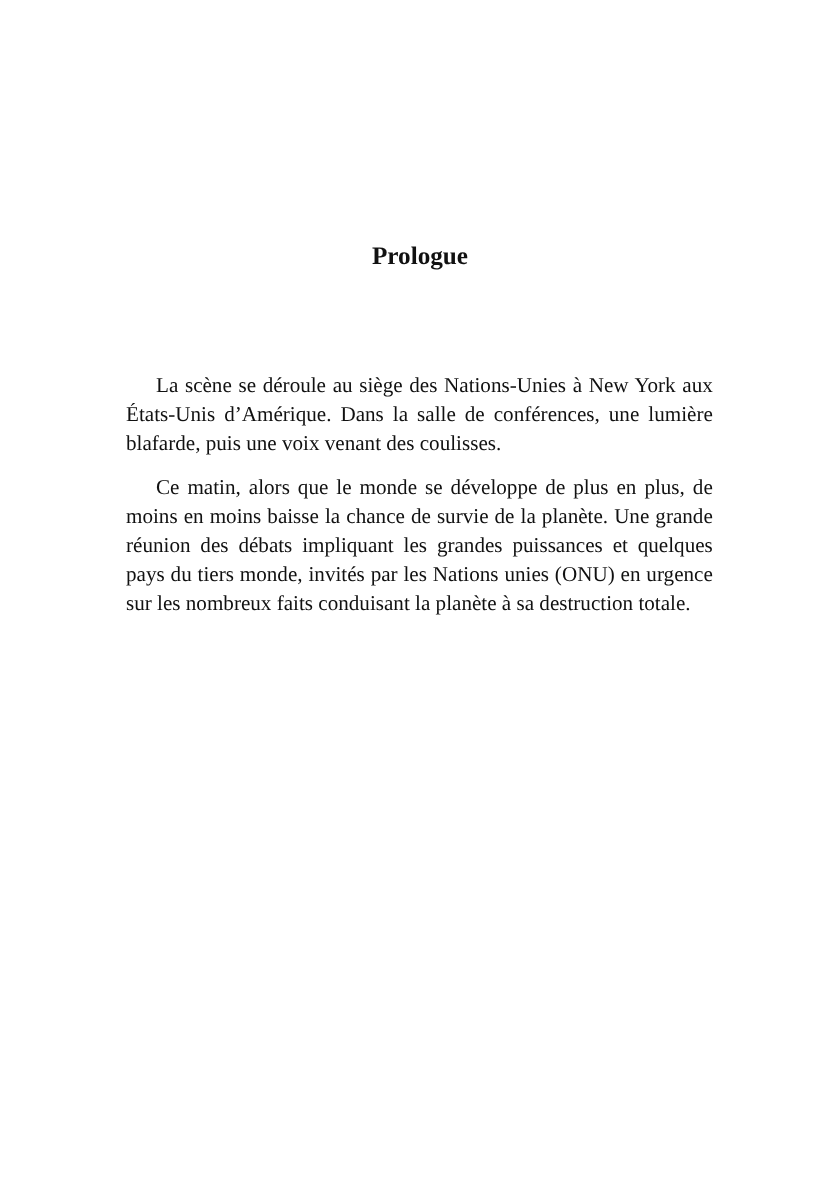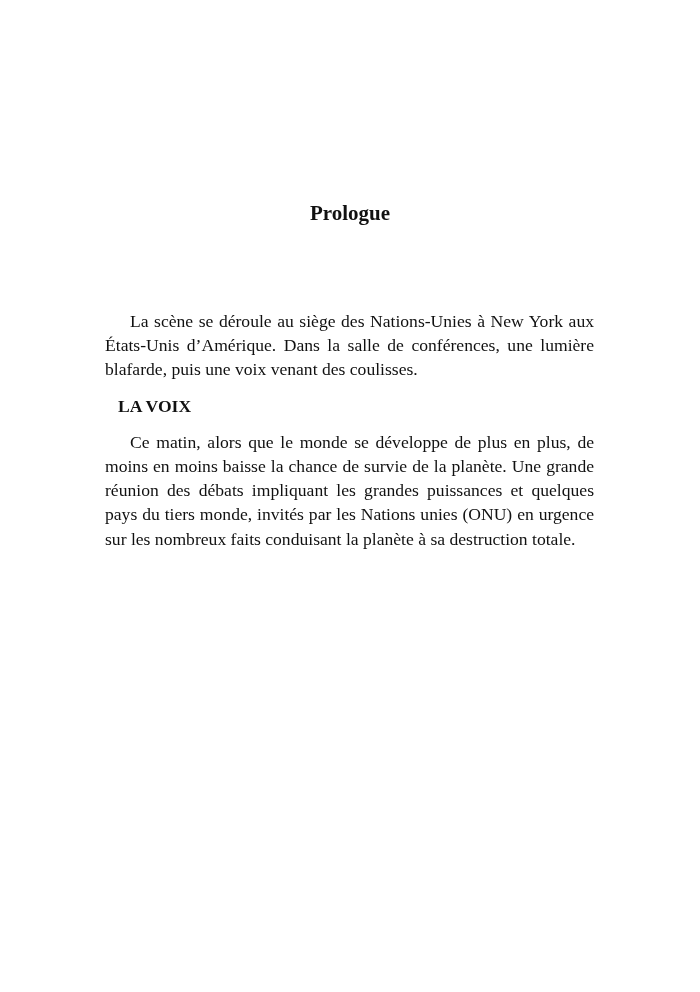--- a/index.html
+++ b/index.html
@@ -51,16 +51,15 @@
       text-indent: 25px;
     }
   </style>
 </head>
 <body>
 
 <div class="page">
   <h1 class="title">Prologue</h1>
   <div class="body">
     <p class="para">La scène se déroule au siège des Nations-Unies à New York aux États-Unis d’Amérique. Dans la salle de conférences, une lumière blafarde, puis une voix venant des coulisses.</p>
-    <p class="speaker">LA VOIX</p>
     <p class="para">Ce matin, alors que le monde se développe de plus en plus, de moins en moins baisse la chance de survie de la planète. Une grande réunion des débats impliquant les grandes puissances et quelques pays du tiers monde, invités par les Nations unies (ONU) en urgence sur les nombreux faits conduisant la planète à sa destruction totale.</p>
   </div>
 </div>
 
 </body></html>

